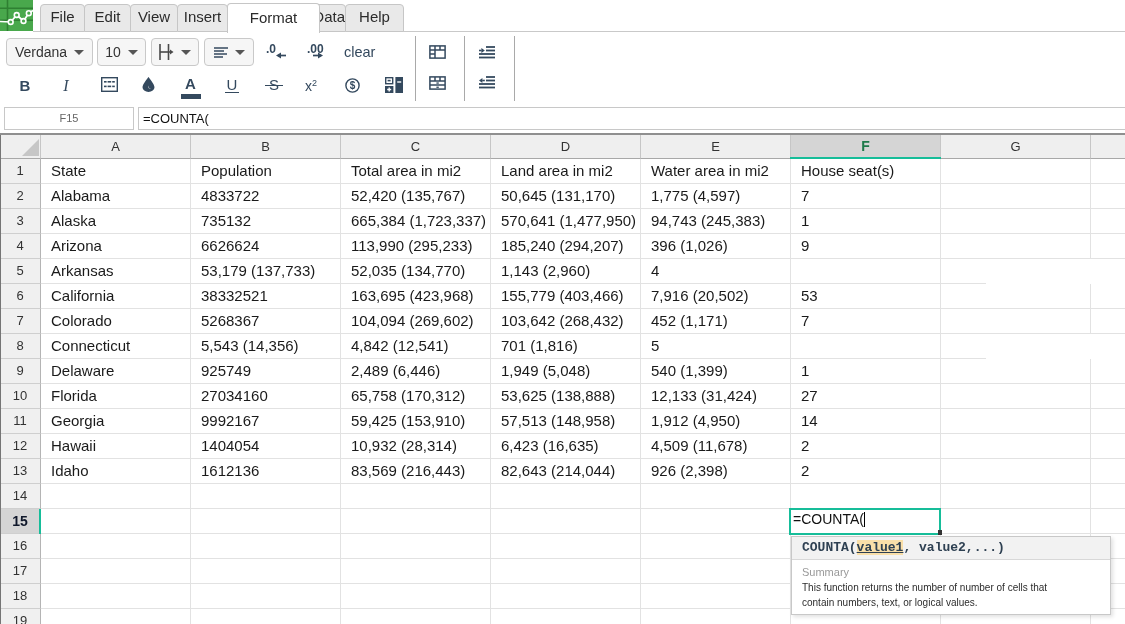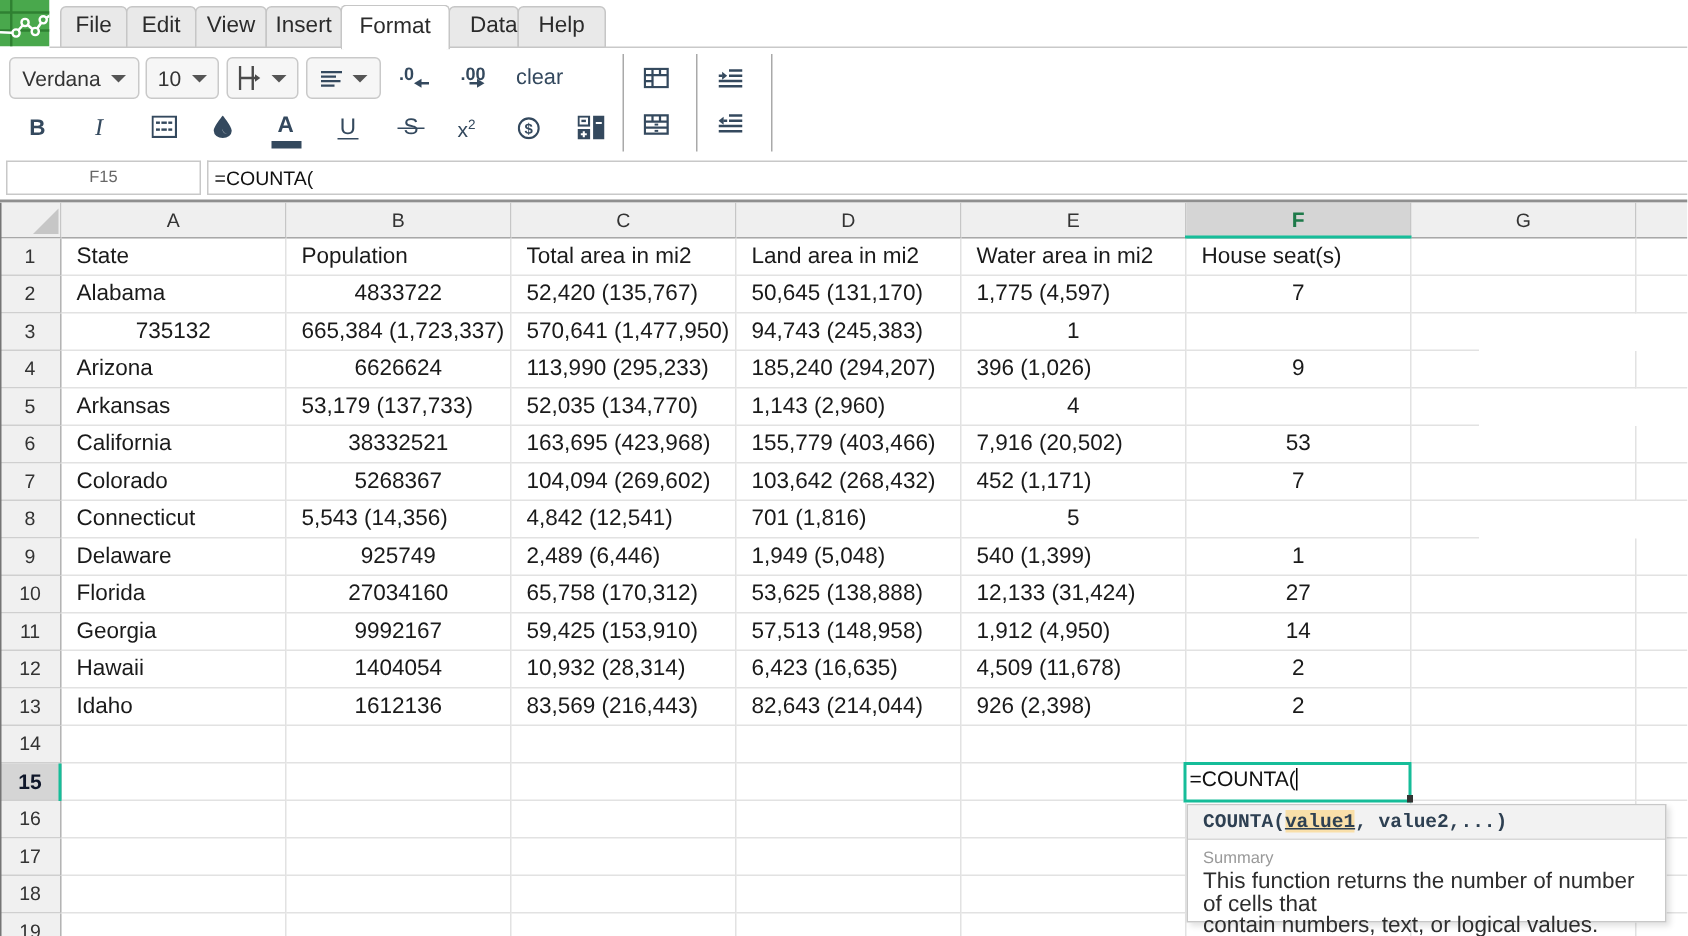--- a/index.html
+++ b/index.html
@@ -12,21 +12,21 @@
   .tbtn { position:absolute; top:38px; height:28px; background:#f6f6f6; border:1px solid #c9c9c9; border-radius:4px; display:flex; align-items:center; justify-content:center; font-size:14px; color:#333; gap:7px; }
   .caret { width:0; height:0; border-left:5px solid transparent; border-right:5px solid transparent; border-top:5px solid #555; display:inline-block; }
   .ticon { position:absolute; color:#34495e; }
   .tdiv { position:absolute; top:36px; height:65px; width:1px; background:#a9a9a9; }
   
   #grid { position:absolute; left:0; top:133px; width:1125px; height:491px; border-top:2px solid #8f8f8f; overflow:hidden; }
   .ch { position:absolute; top:0; height:24px; background:#efefef; border-right:1px solid #c6c6c6; border-bottom:1px solid #a8a8a8; font-size:13px; color:#333; text-align:center; line-height:23px; }
   .rh { position:absolute; left:0; width:41px; height:25px; background:#f0f0f0; border-right:1px solid #b4b4b4; border-bottom:1px solid #cfcfcf; font-size:13px; color:#333; text-align:center; line-height:24px; }
   .row { position:absolute; left:41px; display:flex; }
   .c { width:150px; height:25px; border-right:1px solid #e2e2e2; border-bottom:1px solid #e2e2e2; font-size:15px; color:#1a1a1a; line-height:24px; padding:0 10px; white-space:nowrap; overflow:hidden; }
-  .c.r { text-align:center; }
+  .c.r { text-align:left; }
   .c.h { width:45px; border-right:none; }
 </style>
 </head>
 <body>
 
 <svg class="abs" style="left:0;top:0" width="33" height="31" viewBox="0 0 33 31">
   <rect width="33" height="31" fill="#49a84c"></rect>
   <g stroke="#2f8032" stroke-width="1.6">
     <line x1="7.5" y1="0" x2="7.5" y2="31"></line>
     <line x1="0" y1="8.3" x2="33" y2="8.3"></line>
@@ -38,21 +38,21 @@
       <circle cx="16.7" cy="15" r="2.4"></circle>
     <circle cx="23.5" cy="21" r="2.4"></circle>
       <circle cx="28.8" cy="13.2" r="2.4"></circle>
   </g>
 </svg>
 
 <div class="tab" style="left:40px; width:45px;">File</div>
 <div class="tab" style="left:84px; width:47px;">Edit</div>
 <div class="tab" style="left:130px; width:48px;">View</div>
 <div class="tab" style="left:177px; width:51px;">Insert</div>
-<div class="tab active" style="left:227px; width:73px;">Format</div>
+<div class="tab active" style="left:227px; width:93px;">Format</div>
 <div class="tab" style="left:299px; width:47px;text-align:right;">Data</div>
 <div class="tab" style="left:345px; width:59px;">Help</div>
 <div class="abs" style="left:403px;top:31px;width:722px;height:1px;background:#c9c9c9;"></div>
 <div class="abs" style="left:33px;top:31px;width:8px;height:1px;background:#c9c9c9;"></div>
 
 <div class="tbtn" style="left:6px; width:87px;">
     <span>Verdana</span>
     <span class="caret"></span>
   </div>
 <div class="tbtn" style="left:97px; width:49px;">
@@ -243,20 +243,21 @@
       <div class="c">Alabama</div>
       <div class="c r">4833722</div>
       <div class="c">52,420 (135,767)</div>
       <div class="c">50,645 (131,170)</div>
       <div class="c">1,775 (4,597)</div>
       <div class="c r">7</div>
       <div class="c"></div>
       <div class="c h"></div>
     </div>
   <div class="row" style="top:74px;">
+      <div class="c">Alaska</div>
       <div class="c r">735132</div>
       <div class="c">665,384 (1,723,337)</div>
       <div class="c">570,641 (1,477,950)</div>
       <div class="c">94,743 (245,383)</div>
       <div class="c r">1</div>
       <div class="c"></div>
       <div class="c h"></div>
     </div>
   <div class="row" style="top:99px;">
       <div class="c">Arizona</div>
@@ -419,15 +420,15 @@
   <div class="abs" style="left:0;top:0;width:1px;height:491px;background:#757575;"></div>
 </div>
 
 <div class="abs" style="left:789px;top:508px;width:152px;height:27px;border:2px solid #16bd99;background:#fff;z-index:6;font-size:14px;line-height:18px;padding-left:2px;color:#111;white-space:nowrap;">=COUNTA(<span style="display:inline-block;width:1.5px;height:15px;background:#000;vertical-align:-3px;"></span></div>
 <div class="abs" style="left:938px;top:530px;width:4px;height:5px;background:#333;z-index:7;"></div>
 
 <div class="abs" style="left:791px;top:536px;width:320px;height:79px;background:#fff;border:1px solid #c8c8c8;z-index:8;box-shadow:2px 2px 4px rgba(0,0,0,0.12);">
   <div style="height:23px;background:#f2f2f2;border-bottom:1px solid #d8d8d8;font-family:'Liberation Mono',monospace;font-weight:bold;font-size:13px;color:#2e4052;line-height:22px;padding-left:10px;white-space:nowrap;">COUNTA(<span style="background:#f9dfa9;text-decoration:underline;">value1</span>, value2,...)</div>
   <div style="padding:6px 10px 0;">
     <div style="font-size:11px;color:#999;margin-bottom:3px;">Summary</div>
-    <div style="font-size:15px;color:#2d2d2d;line-height:14.5px;">This function returns the number of number of cells that<br>contain numbers, text, or logical values.</div>
+    <div style="font-size:10px;color:#2d2d2d;line-height:14.5px;">This function returns the number of number of cells that<br>contain numbers, text, or logical values.</div>
   </div>
 </div>
 
 </body></html>

